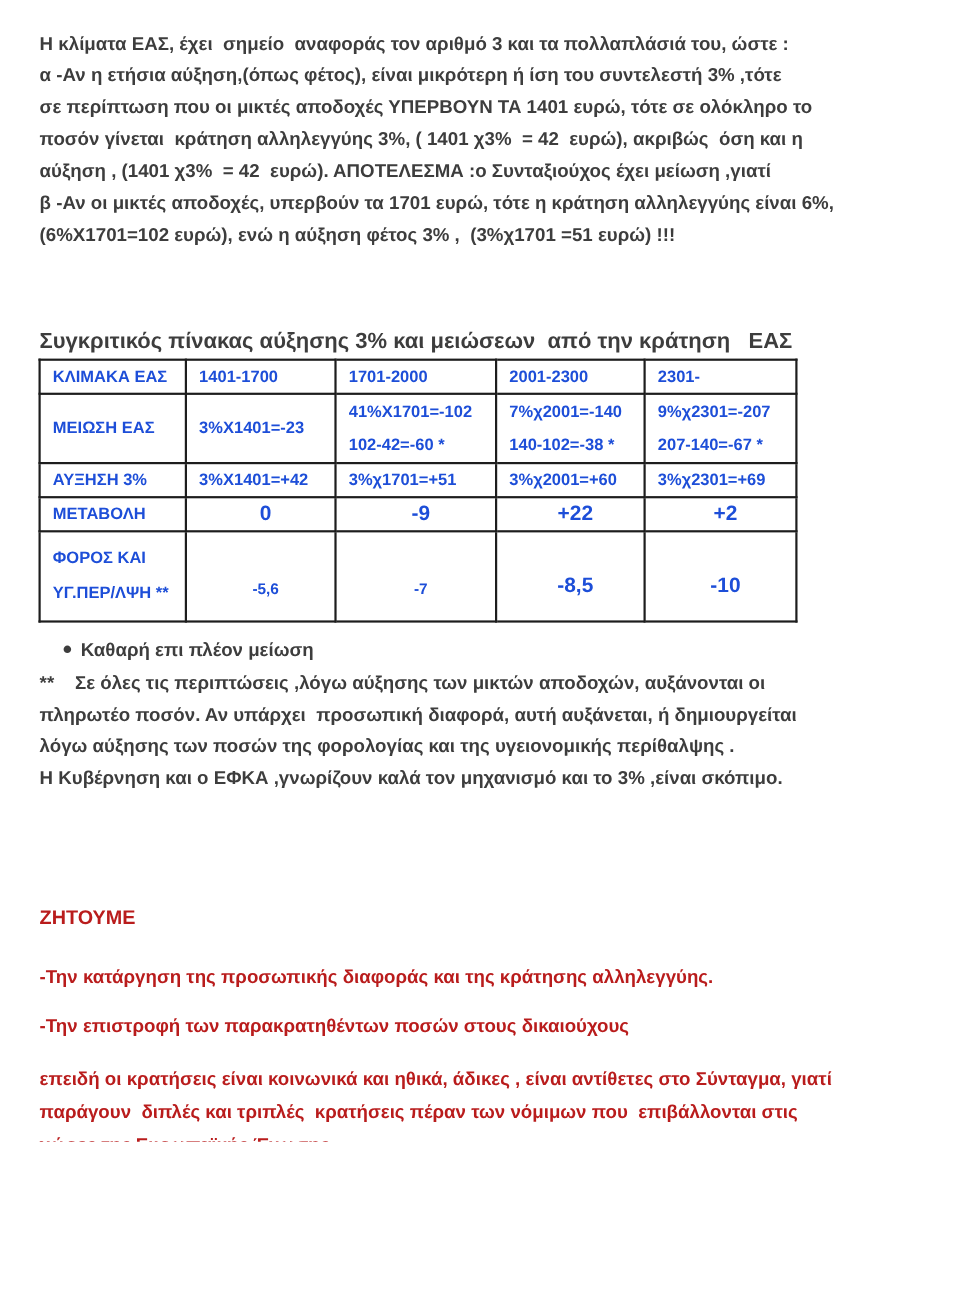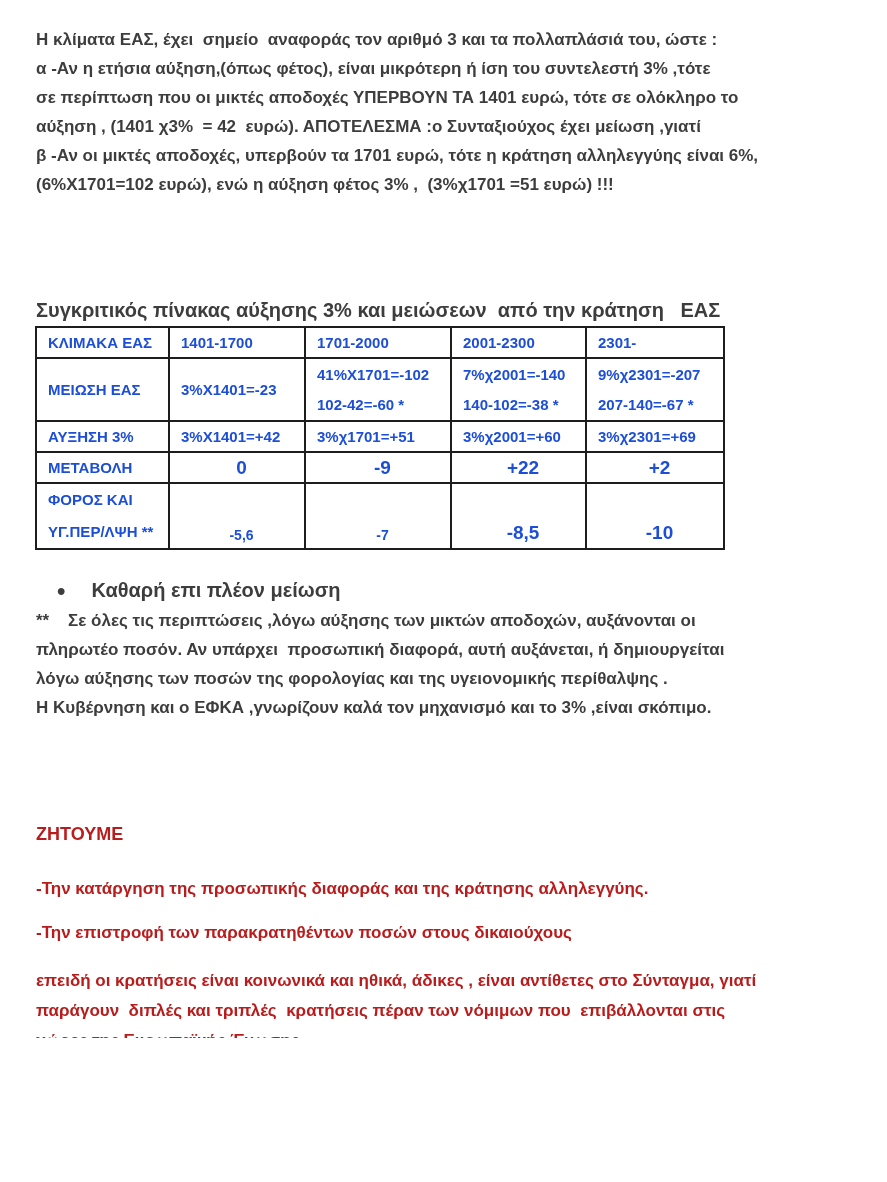--- a/index.html
+++ b/index.html
@@ -28,49 +28,50 @@
   }
   tr.r-hdr td{height:29px;}
   tr.r-meiosi td{height:61px;}
   tr.r-auxisi td{height:29px;}
   tr.r-metaboli td{height:29px;}
   tr.r-foros td{height:60px;}
   .cline{line-height:29px;white-space:pre;}
   tr.r-meiosi .cline{line-height:30px;}
   td.val-center{text-align:center;padding-left:2px;}
   .num-big{font-size:19px;line-height:29px;}
-  tr.r-foros td.val-center{vertical-align:bottom;padding-bottom:4px;}
+  tr.r-foros td.val-center{vertical-align:bottom;padding-bottom:20px;}
   .num-small{font-size:14px;line-height:18px;}
   .num-bottom-big{font-size:19px;line-height:22px;}
   tr.r-foros td.lbl{vertical-align:middle;}
   tr.r-foros td.lbl .cline{line-height:32px;}
 
   .bullet-row{top:576px;left:57px;display:flex;align-items:center;}
   .bullet-dot{font-size:24px;line-height:29px;}
-  .bullet-text{margin-left:26px;font-size:20px;line-height:29px;white-space:pre;}
+  .bullet-text{margin-left:8px;font-size:17px;line-height:29px;white-space:pre;}
 
   .footnote{top:606px;left:36px;right:26px;}
   .demand-head{top:824px;left:36px;font-size:18px;white-space:pre;}
   .demand-1{top:874px;left:36px;}
   .demand-2{top:918px;left:36px;}
   .closing{top:966px;left:36px;right:26px;}
   .closing .tline{line-height:30px;}
 
   .page-num{top:1136px;left:0;width:887px;text-align:center;
     font-weight:normal;font-size:13.5px;color:#2a2a2a;}
 </style>
 </head>
 <body>
 
 <div class="page">
 
   <div class="abs intro">
     <div class="tline">Η κλίματα ΕΑΣ, έχει  σημείο  αναφοράς τον αριθμό 3 και τα πολλαπλάσιά του, ώστε :</div>
     <div class="tline">α -Αν η ετήσια αύξηση,(όπως φέτος), είναι μικρότερη ή ίση του συντελεστή 3% ,τότε</div>
     <div class="tline">σε περίπτωση που οι μικτές αποδοχές ΥΠΕΡΒΟΥΝ ΤΑ 1401 ευρώ, τότε σε ολόκληρο το</div>
+    <div class="tline">ποσόν γίνεται  κράτηση αλληλεγγύης 3%, ( 1401 χ3%  = 42  ευρώ), ακριβώς  όση και η</div>
     <div class="tline">αύξηση , (1401 χ3%  = 42  ευρώ). ΑΠΟΤΕΛΕΣΜΑ :ο Συνταξιούχος έχει μείωση ,γιατί</div>
     <div class="tline">β -Αν οι μικτές αποδοχές, υπερβούν τα 1701 ευρώ, τότε η κράτηση αλληλεγγύης είναι 6%,</div>
     <div class="tline">(6%Χ1701=102 ευρώ), ενώ η αύξηση φέτος 3% ,  (3%χ1701 =51 ευρώ) !!!</div>
   </div>
 
   <div class="abs tbl-title">Συγκριτικός πίνακας αύξησης 3% και μειώσεων  από την κράτηση   ΕΑΣ</div>
 
   <table class="cmp">
     <colgroup>
       <col style="width:133px">

